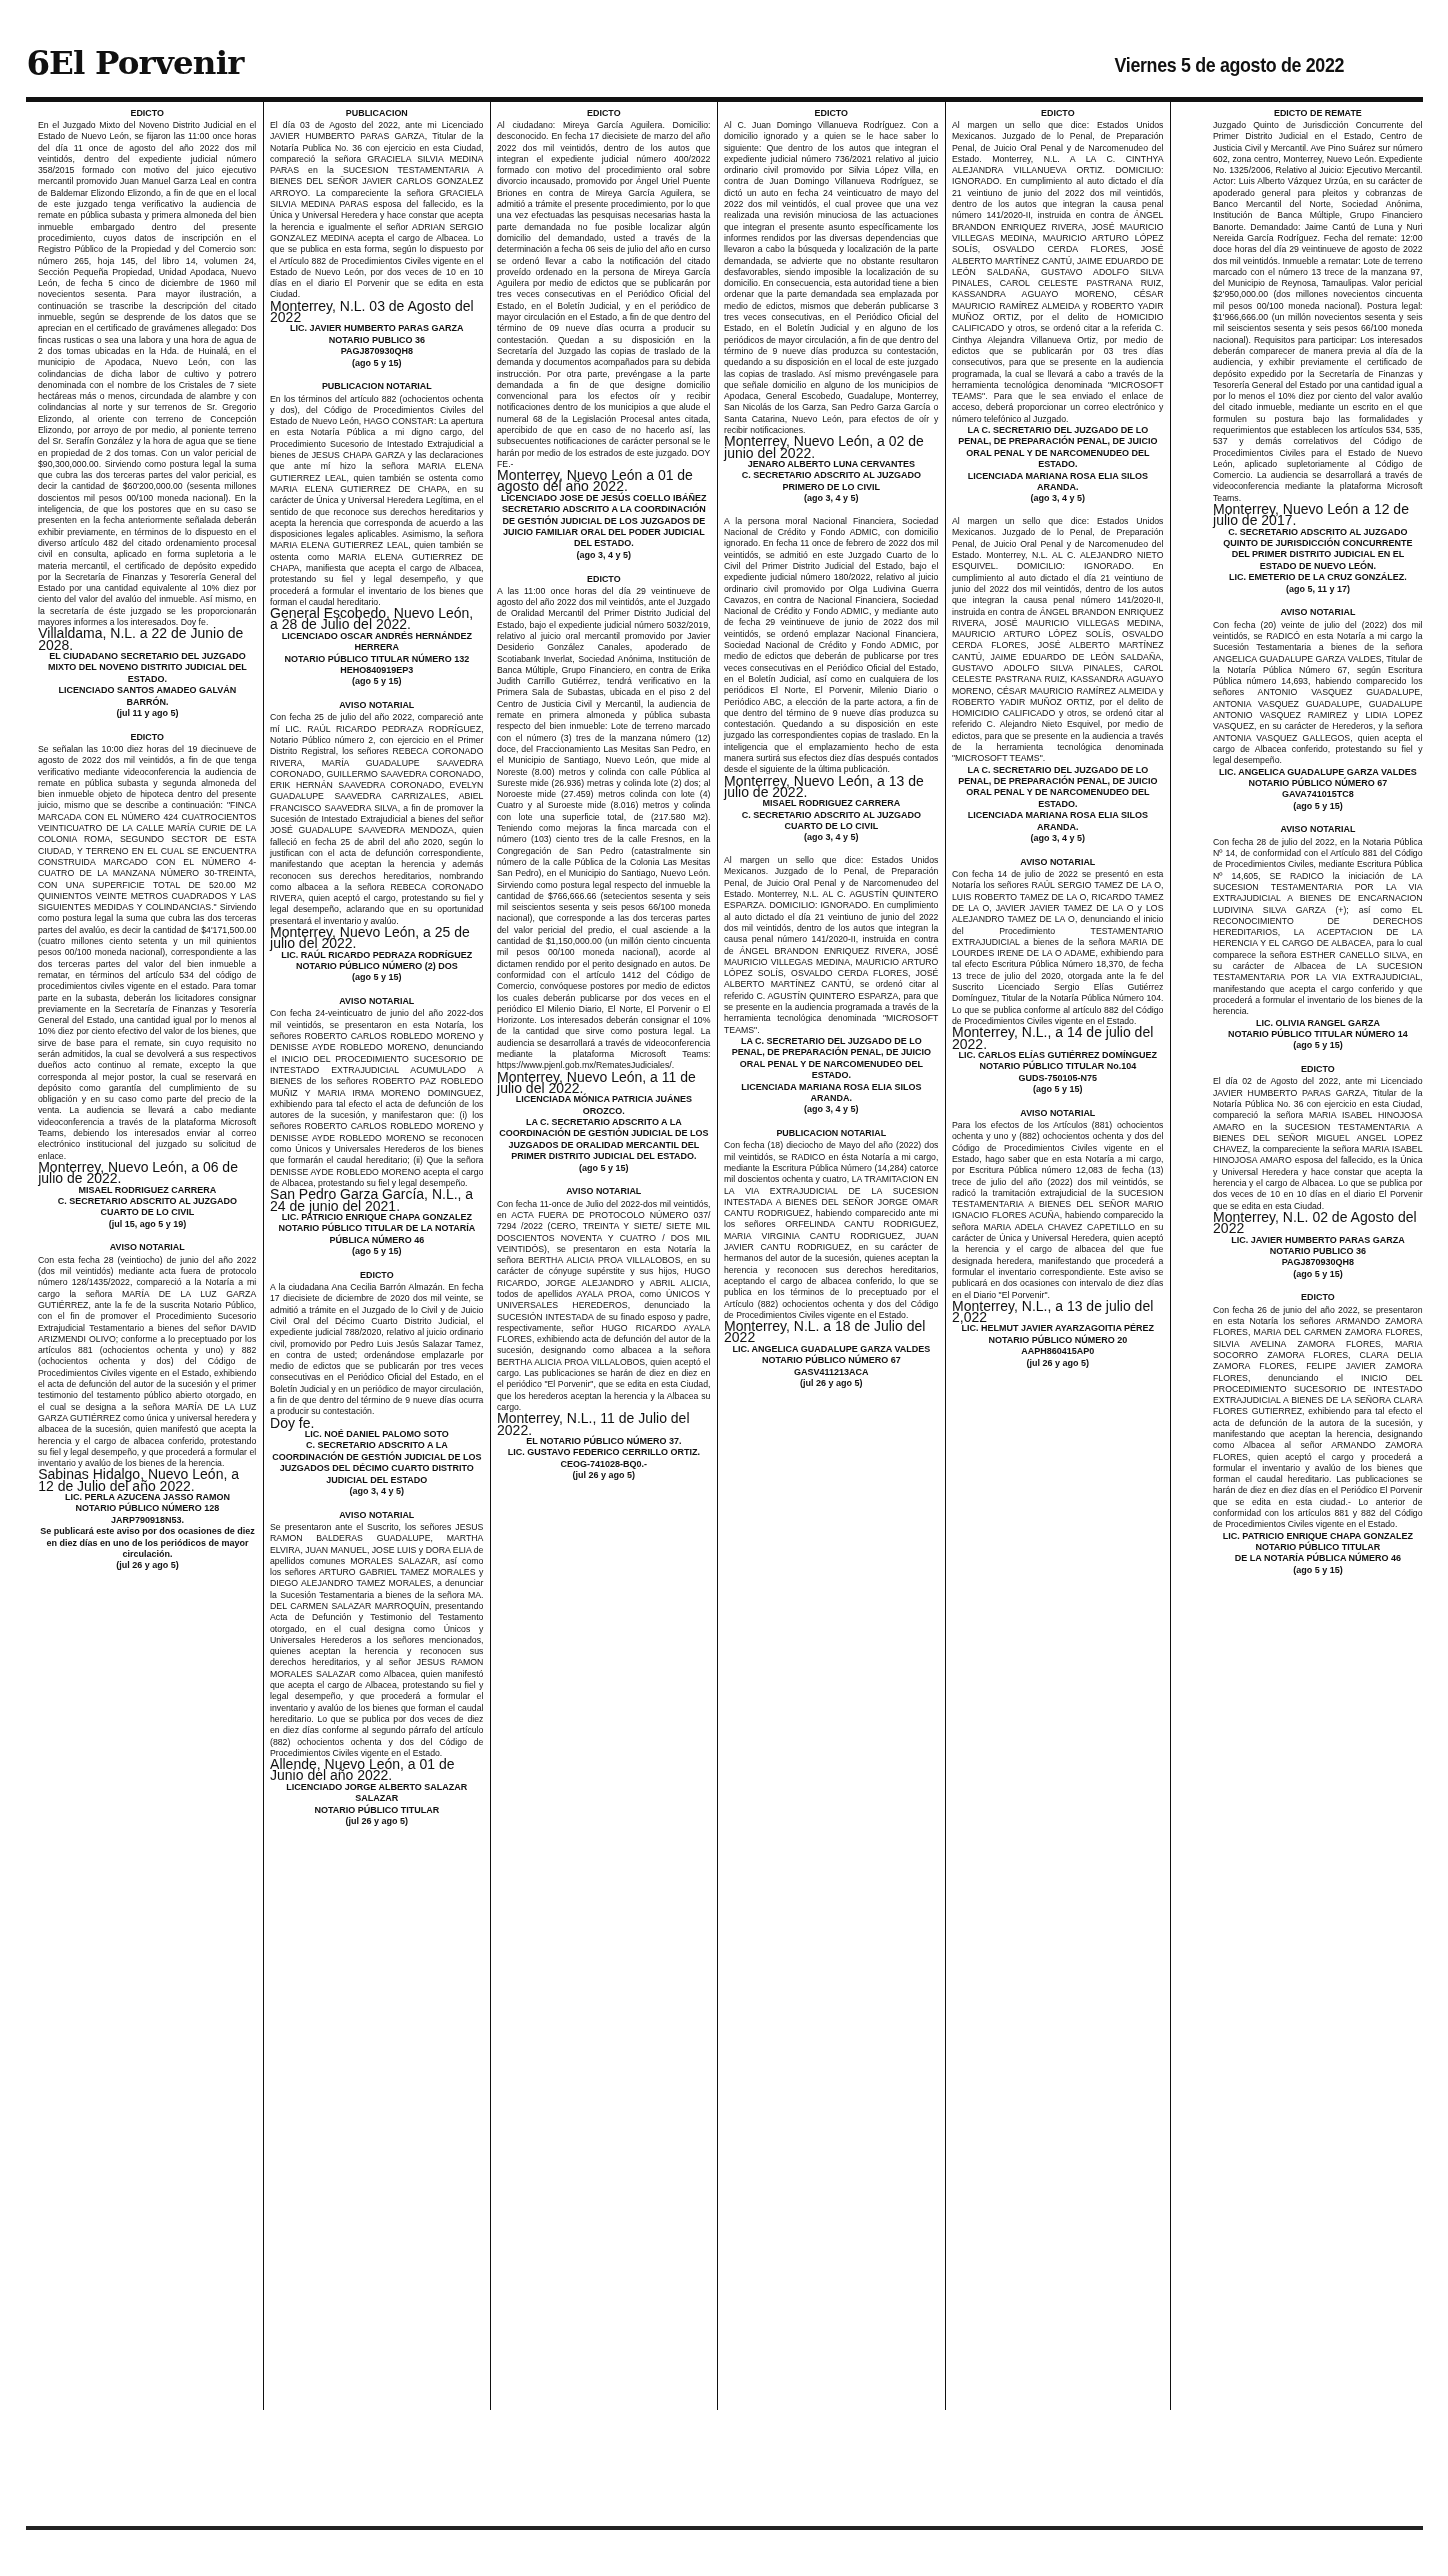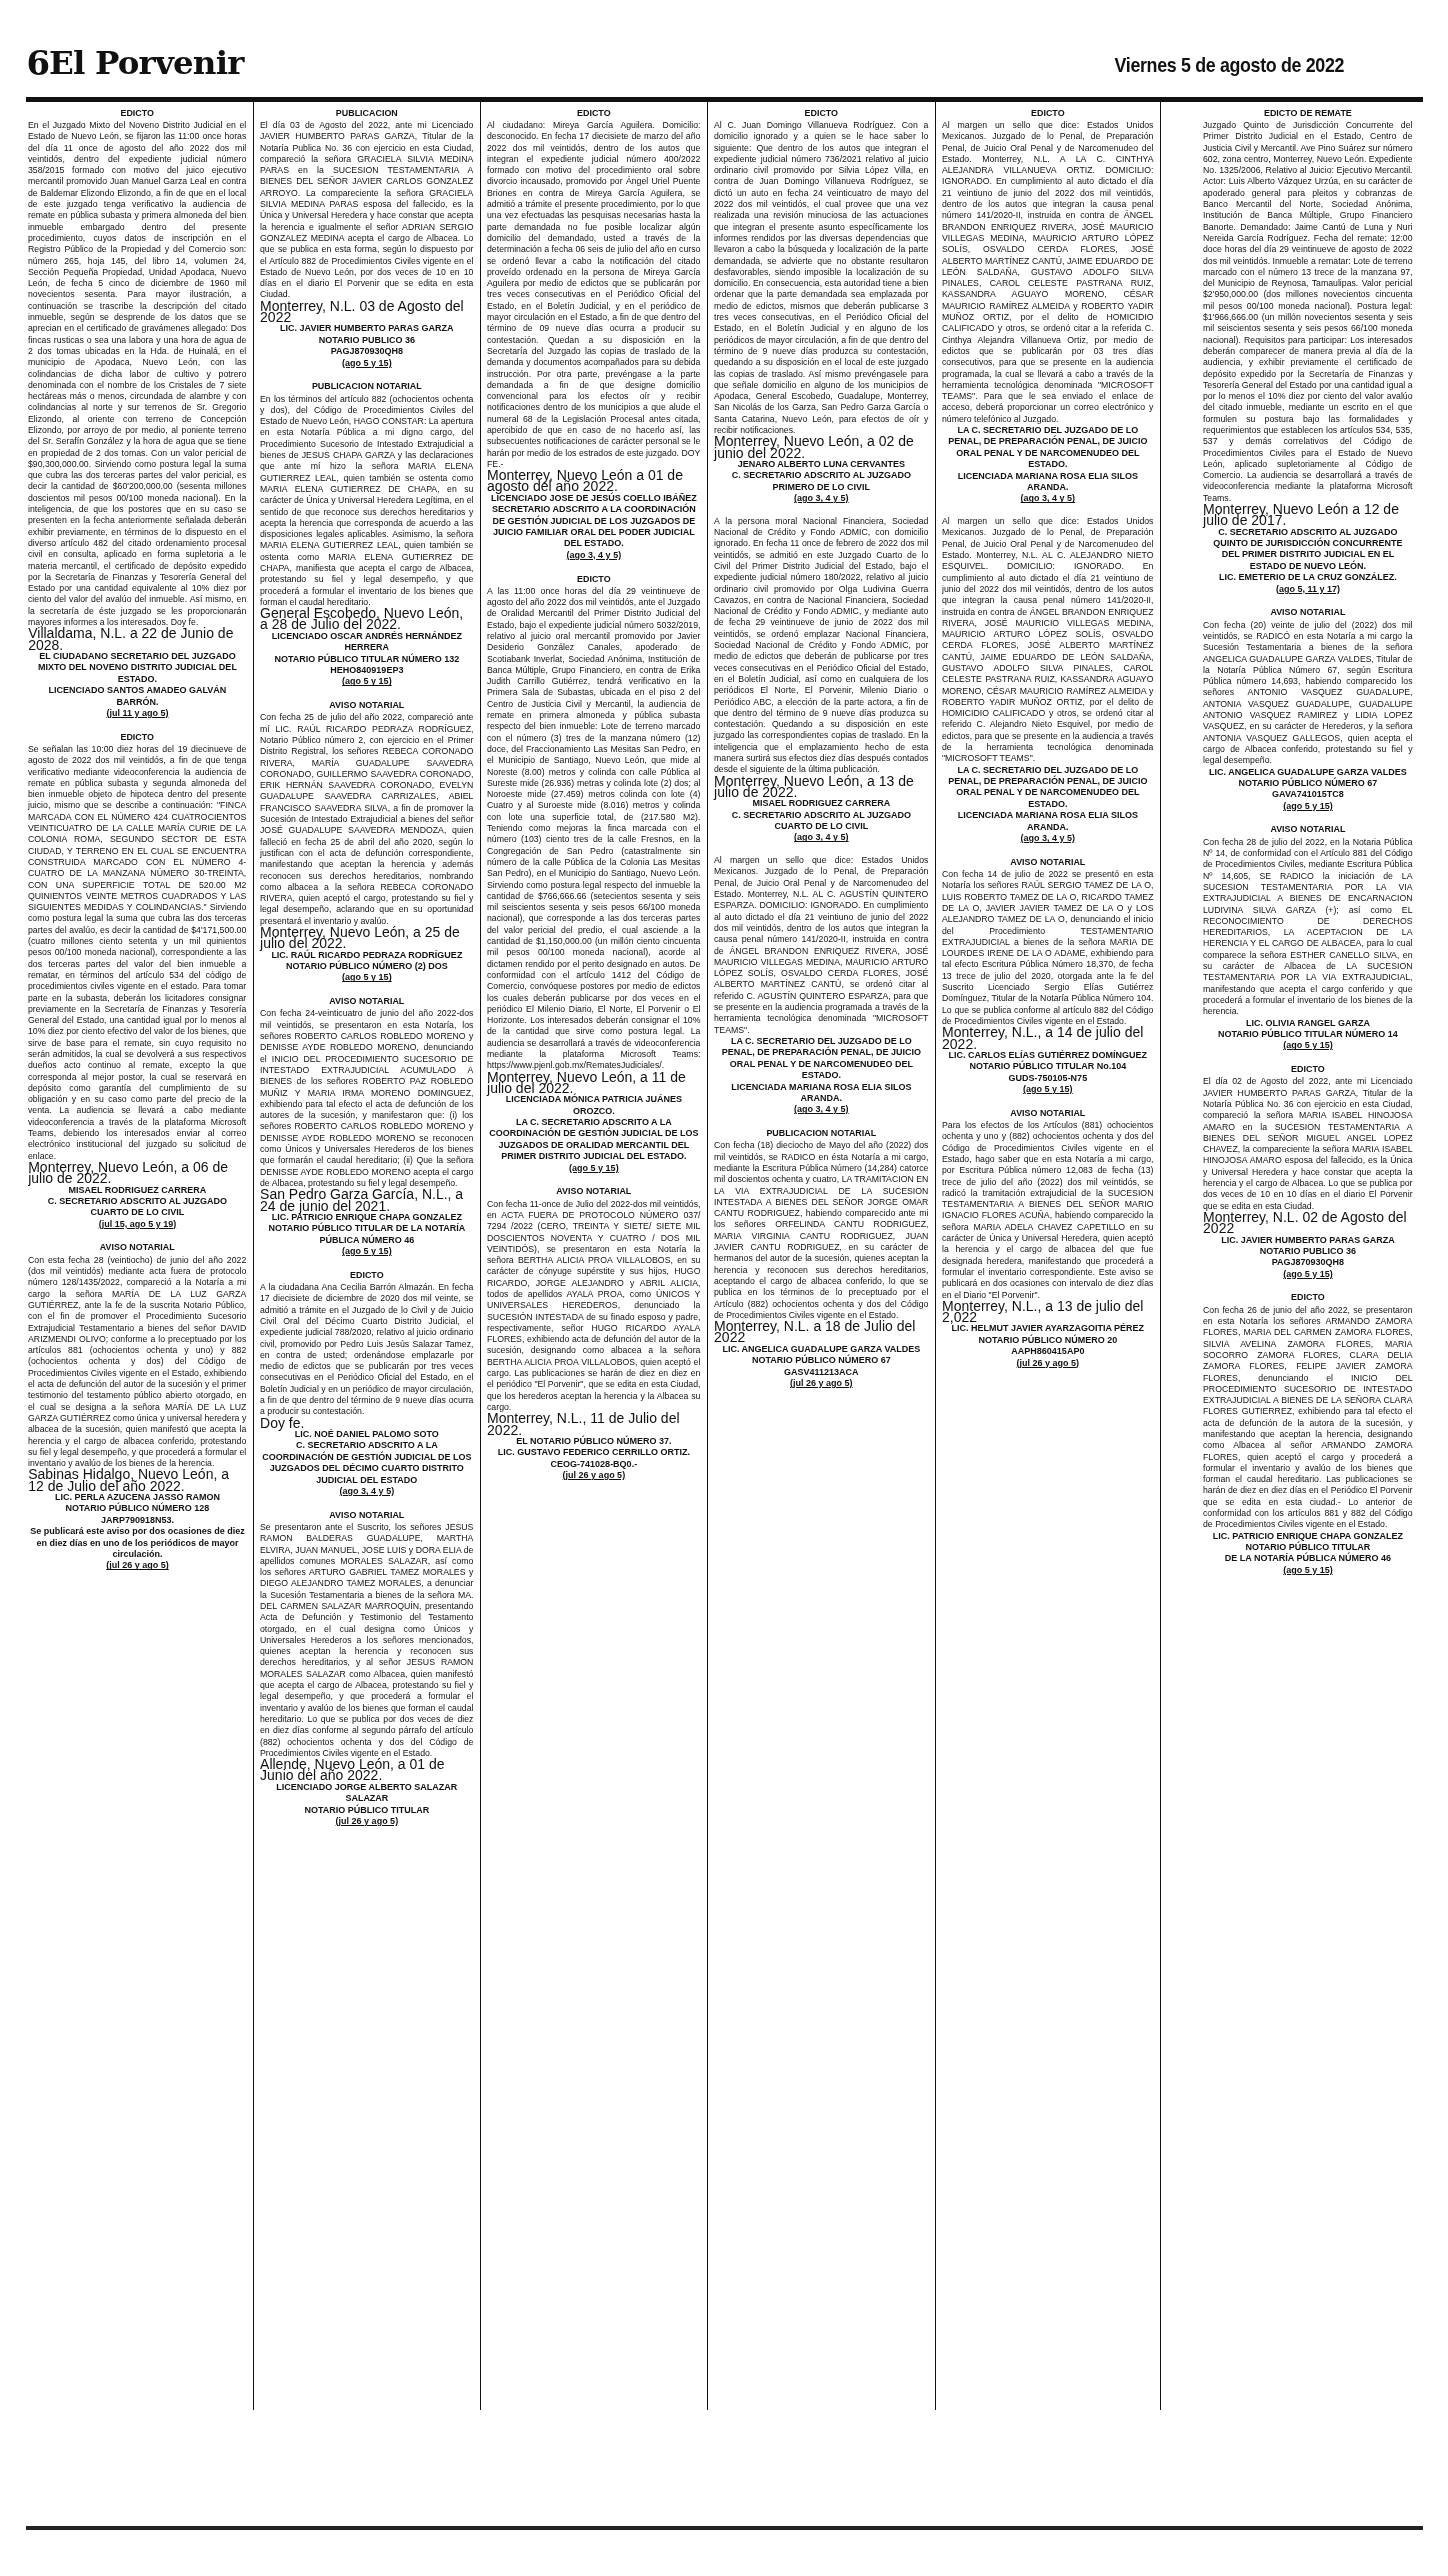--- a/index.html
+++ b/index.html
@@ -3,31 +3,31 @@
 <meta charset="utf-8">
 <style>
   html, body { margin: 0; padding: 0; background: #ffffff; }
   body { width: 1449px; height: 2576px; position: relative; overflow: hidden; color: #111; font-family: "Liberation Sans", sans-serif; }
   .masthead { position: absolute; left: 26.5px; top: 50px; width: 1416px; height: 28px; }
   .page-num { position: absolute; left: 0; top: -1.6px; font-family: "DejaVu Serif", serif; font-weight: 900; font-size: 34px; line-height: 31px; letter-spacing: -0.8px; }
   .logo { position: absolute; left: 22px; top: -1.6px; font-family: "DejaVu Serif", serif; font-weight: 900; font-size: 31px; line-height: 31px; letter-spacing: -0.8px; transform: scaleX(1.05); transform-origin: left; }
   .date { position: absolute; right: 98px; top: 1.6px; font-family: "Liberation Sans", sans-serif; font-weight: 700; font-size: 21px; line-height: 25px; transform: scaleX(0.85); transform-origin: right; letter-spacing: -0.4px; }
   .top-rule { position: absolute; left: 26px; top: 97px; width: 1397px; height: 4.7px; background: #111; }
   .bottom-rule { position: absolute; left: 26px; top: 2526px; width: 1397px; height: 3.9px; background: #222; }
-  .columns { position: absolute; left: 22px; top: 102px; width: 1397px; height: 2308px; display: flex; justify-content: flex-end; }
+  .columns { position: absolute; left: 32px; top: 102px; width: 1397px; height: 2308px; display: flex; }
   .col { box-sizing: border-box; height: 100%; padding: 3.1px 6.2px 0 6.2px; overflow: hidden; border-right: 1.6px solid #111; }
   .col:last-child { border-right: none; margin-left: 36px; }
   .col-0 { width: 238px; } .col-1 { width: 233px; } .col-2 { width: 233px; }
   .col-3 { width: 234px; } .col-4 { width: 231px; } .col-5 { width: 228px; }
   .notice { margin-bottom: 11px; }
   .notice-title { text-align: center; font-weight: 700; font-size: 9.7px; line-height: 12.5px; margin: 1.6px 0 0.8px 0; transform: scaleX(0.92); }
   .notice-body { text-align: justify; font-size: 9px; line-height: 11.3px; hyphens: auto; transform: scaleX(0.97); transform-origin: left; width: 103%; }
   .place-date { text-align: left; font-size: 14px; line-height: 11.3px; }
   .sig { text-align: center; font-weight: 700; font-size: 9px; line-height: 11.4px; }
-  .pub-dates { text-align: center; font-weight: 700; font-size: 9px; line-height: 11.7px; text-decoration: underline; }
+  .pub-dates { text-align: center; font-weight: 700; font-size: 9px; line-height: 11.7px; }
 </style>
 </head>
 <body>
 
 <div class="masthead">
   <div class="page-num">6</div>
   <div class="logo">El Porvenir</div>
   <div class="date">Viernes 5 de agosto de 2022</div>
 </div>
 <div class="top-rule"></div>

